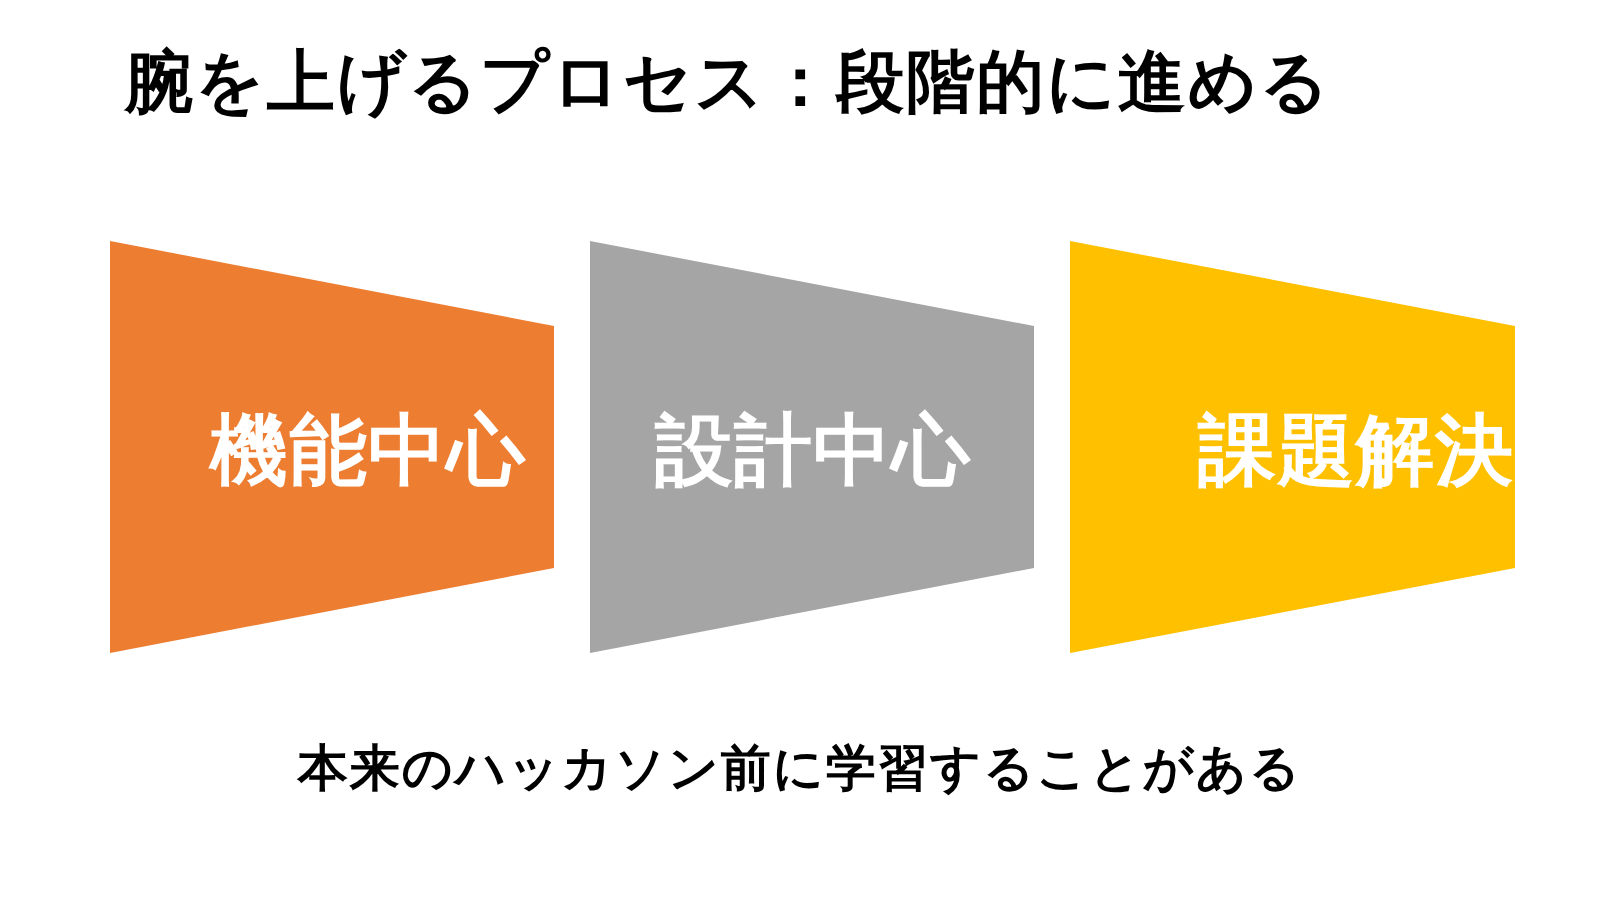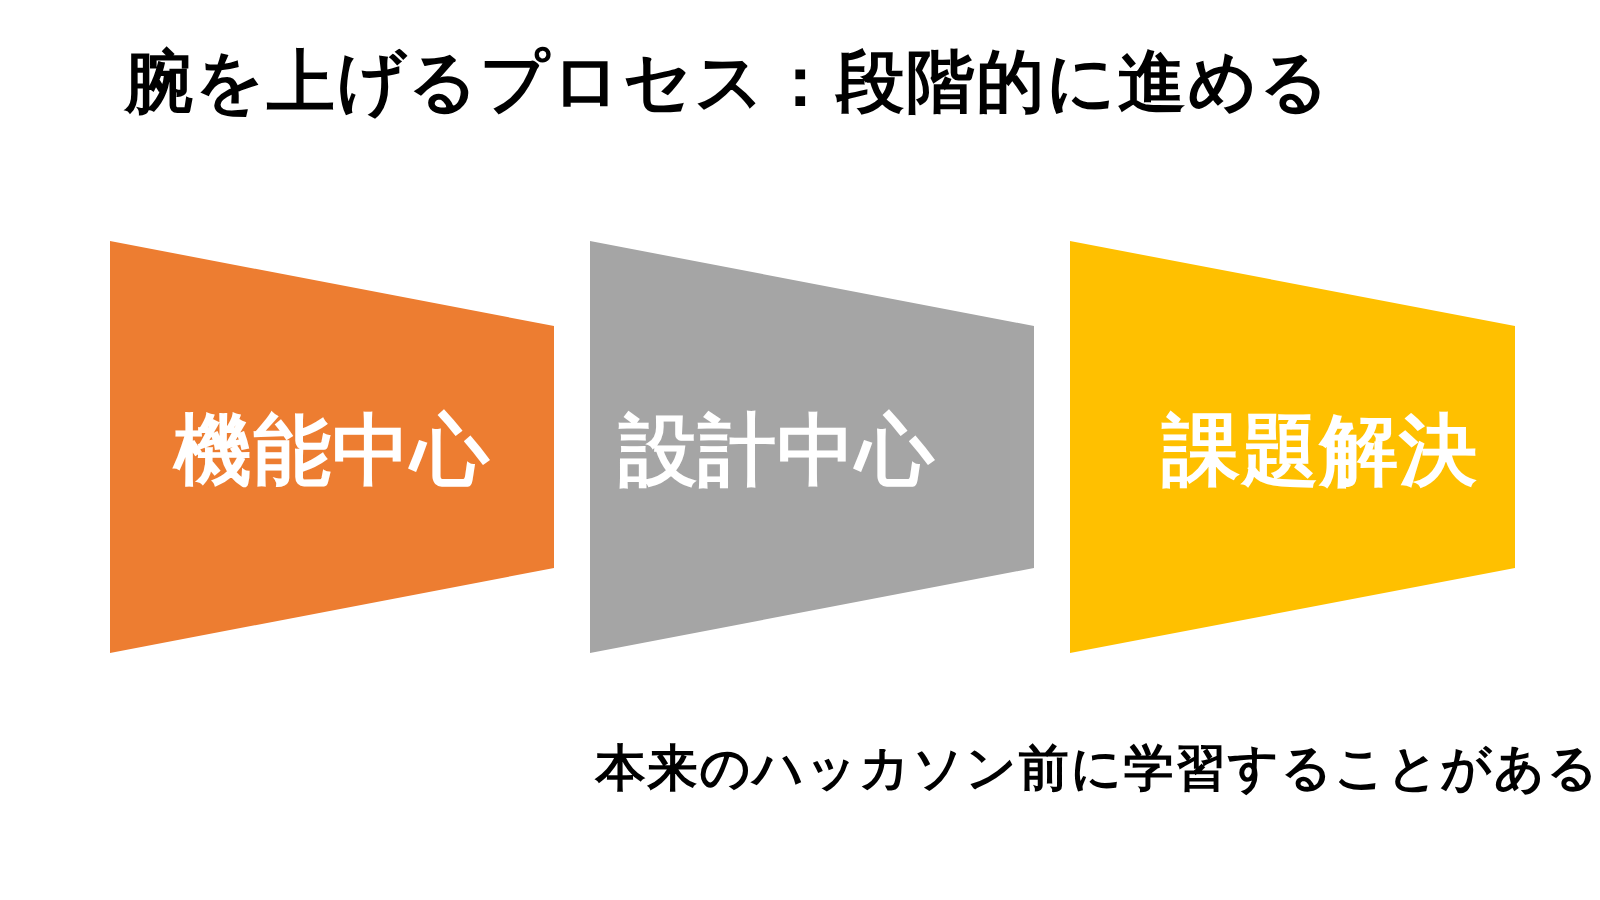--- a/index.html
+++ b/index.html
@@ -37,27 +37,28 @@
       position: absolute;
       top: 405px;
       height: 90px;
       line-height: 90px;
       text-align: center;
       font-size: 78px;
       font-weight: bold;
       color: #ffffff;
       letter-spacing: 1px;
       white-space: nowrap;
+      padding-left: 36px;
     }
     .subtitle {
       position: absolute;
       left: 0;
       top: 738px;
       width: 1600px;
-      text-align: right;
+      text-align: center;
       font-size: 50px;
       font-weight: bold;
       color: #000000;
       letter-spacing: 2px;
       line-height: 60px;
     }
   </style>
 </head>
 <body>
 

